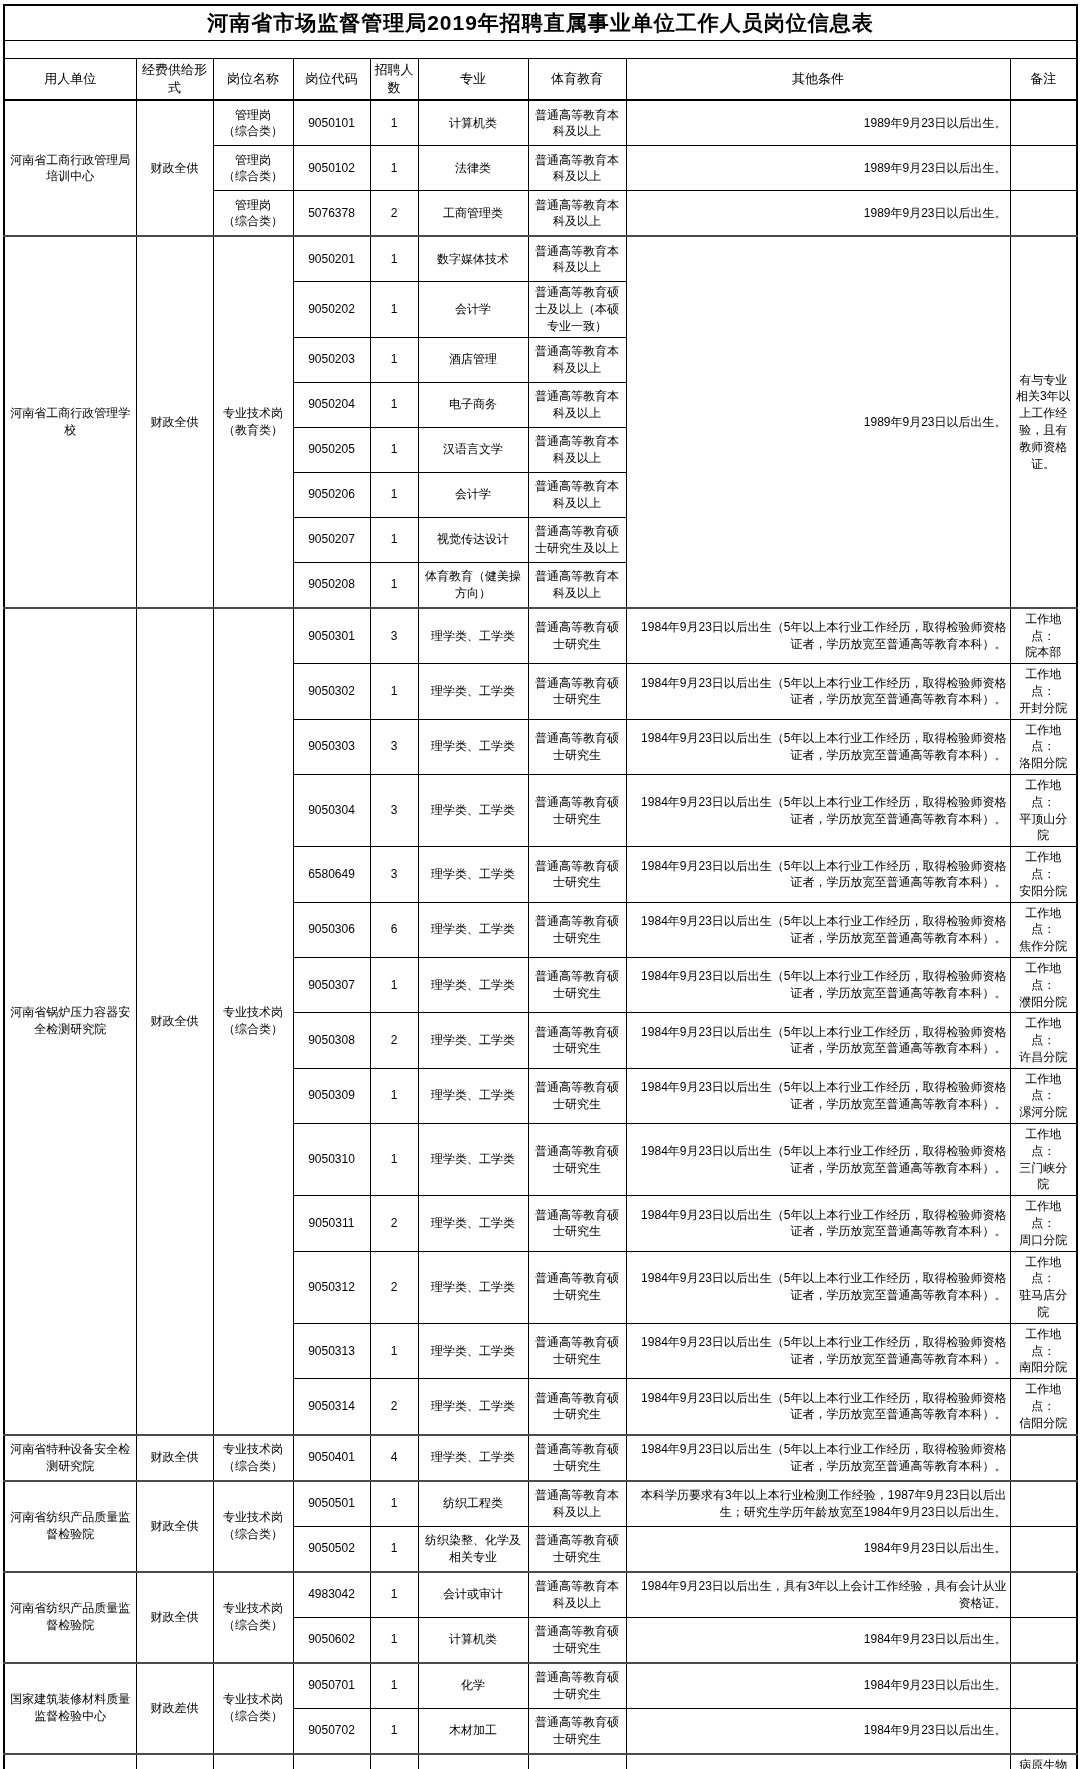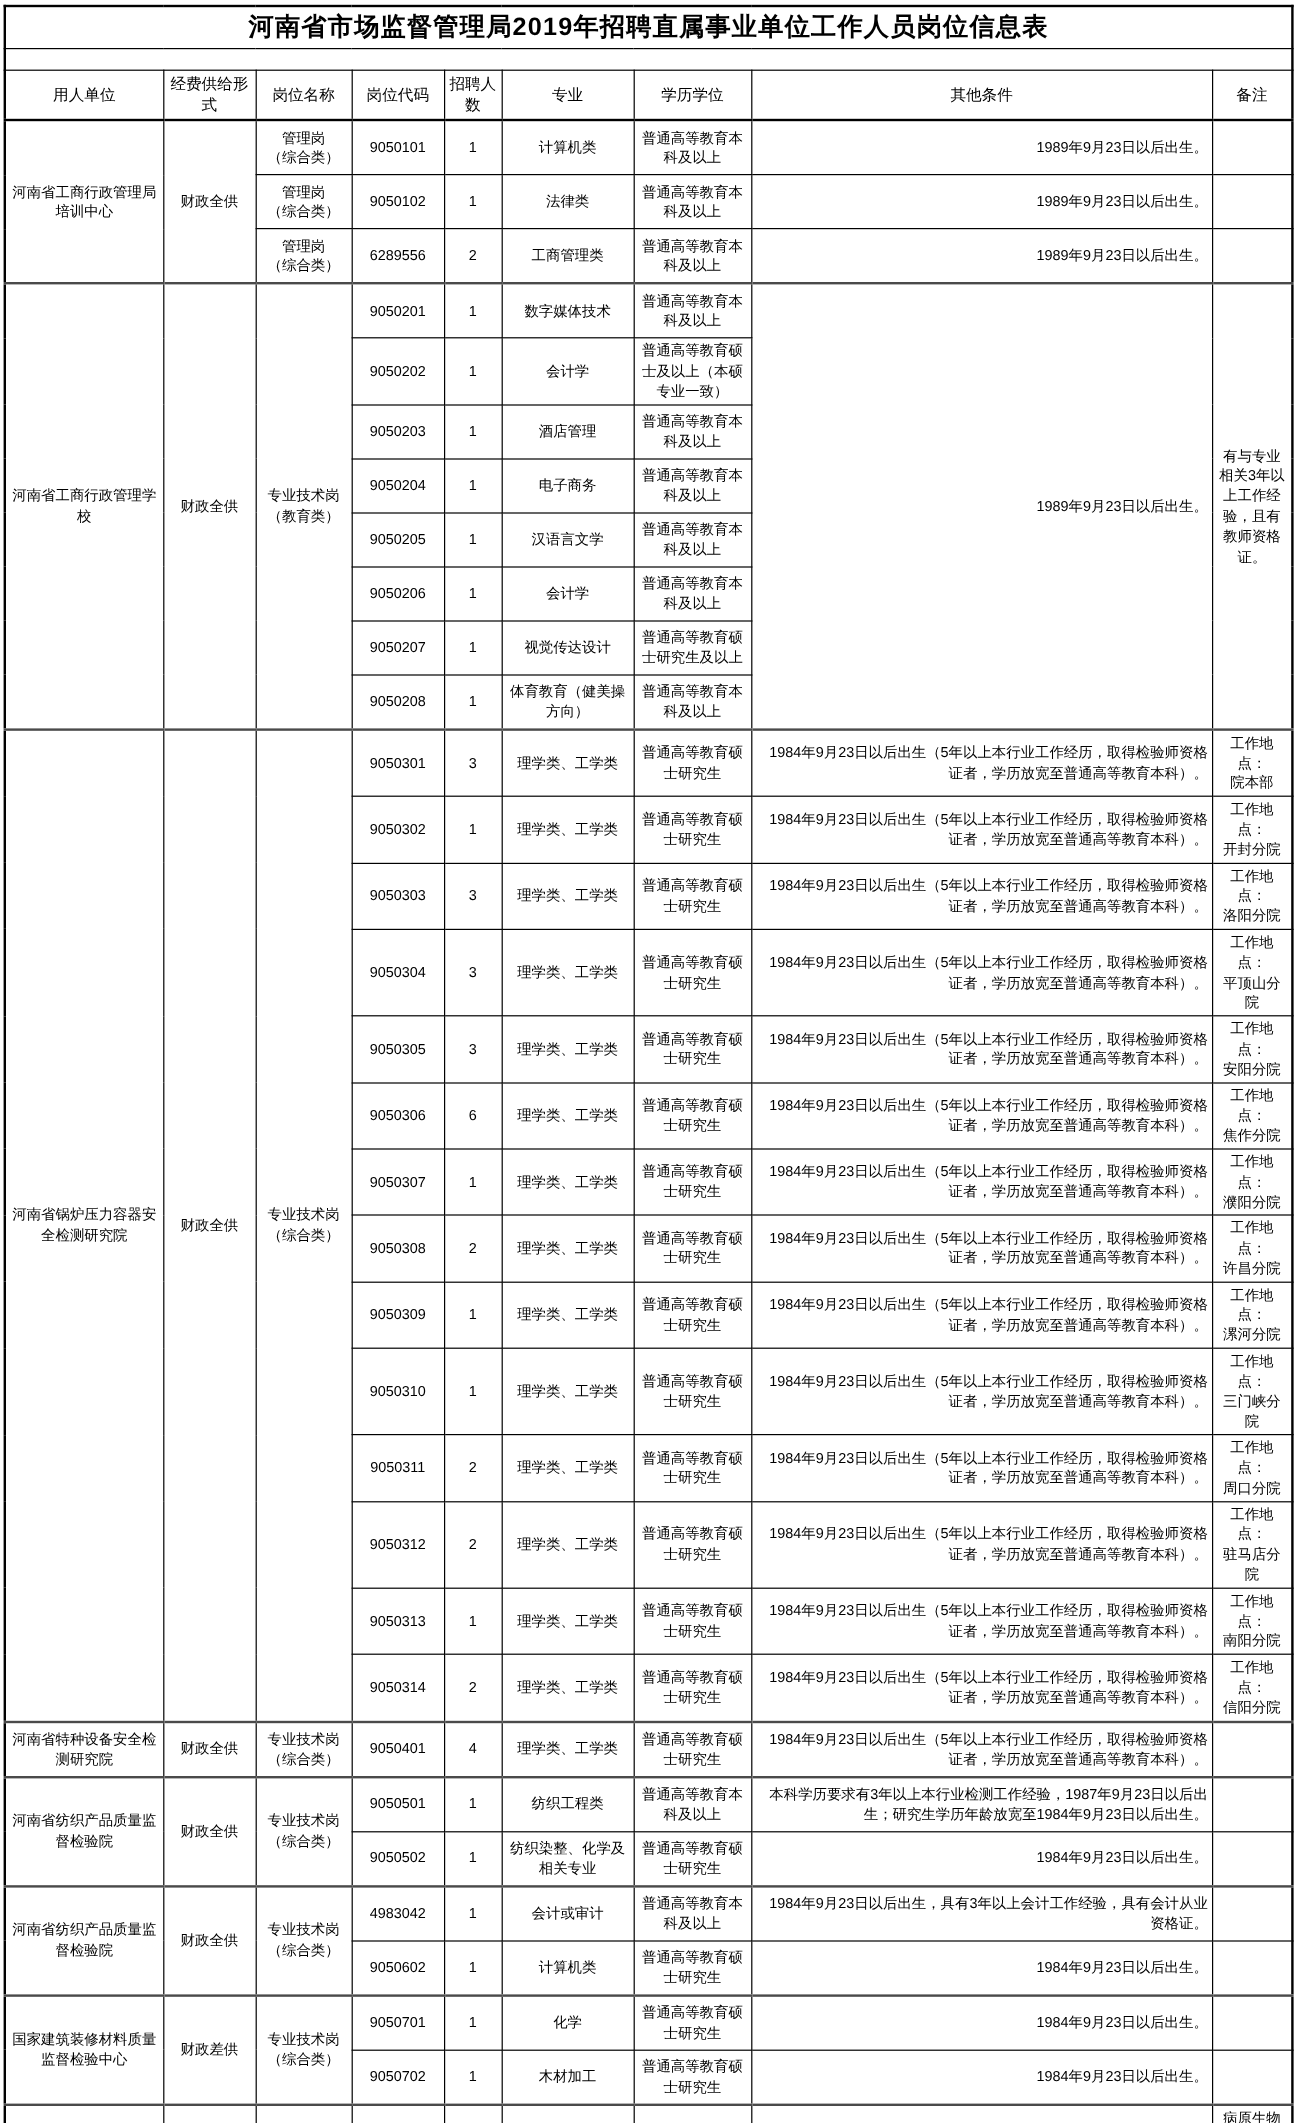--- a/index.html
+++ b/index.html
@@ -41,21 +41,21 @@
       <tr>
         <td class="spacer-cell" colspan="9"></td>
       </tr>
       <tr class="header-row">
         <th>用人单位</th>
         <th>经费供给形式</th>
         <th>岗位名称</th>
         <th>岗位代码</th>
         <th>招聘人数</th>
         <th>专业</th>
-        <th>学历学位</th>
+        <th>体育教育</th>
         <th>其他条件</th>
         <th>备注</th>
       </tr>
     </thead>
     <tbody id="table-body">
         <tr class="data-row group-start">
           <td rowspan="3" class="c-unit">河南省工商行政管理局培训中心</td>
           <td rowspan="3">财政全供</td>
           <td>管理岗
 （综合类）</td>
@@ -72,21 +72,21 @@
           <td>9050102</td>
           <td>1</td>
           <td>法律类</td>
           <td>普通高等教育本科及以上</td>
           <td class="c-other">1989年9月23日以后出生。</td>
           <td></td>
         </tr>
         <tr class="data-row">
           <td>管理岗
 （综合类）</td>
-          <td>6289556</td>
+          <td>5076378</td>
           <td>2</td>
           <td>工商管理类</td>
           <td>普通高等教育本科及以上</td>
           <td class="c-other">1989年9月23日以后出生。</td>
           <td></td>
         </tr>
         <tr class="data-row group-start">
           <td rowspan="8" class="c-unit">河南省工商行政管理学校</td>
           <td rowspan="8">财政全供</td>
           <td rowspan="8">专业技术岗
@@ -174,21 +174,21 @@
         <tr class="data-row">
           <td>9050304</td>
           <td>3</td>
           <td>理学类、工学类</td>
           <td>普通高等教育硕士研究生</td>
           <td class="c-other">1984年9月23日以后出生（5年以上本行业工作经历，取得检验师资格证者，学历放宽至普通高等教育本科）。</td>
           <td>工作地点：
 平顶山分院</td>
         </tr>
         <tr class="data-row">
-          <td>9050305</td>
+          <td>6580649</td>
           <td>3</td>
           <td>理学类、工学类</td>
           <td>普通高等教育硕士研究生</td>
           <td class="c-other">1984年9月23日以后出生（5年以上本行业工作经历，取得检验师资格证者，学历放宽至普通高等教育本科）。</td>
           <td>工作地点：
 安阳分院</td>
         </tr>
         <tr class="data-row">
           <td>9050306</td>
           <td>6</td>

